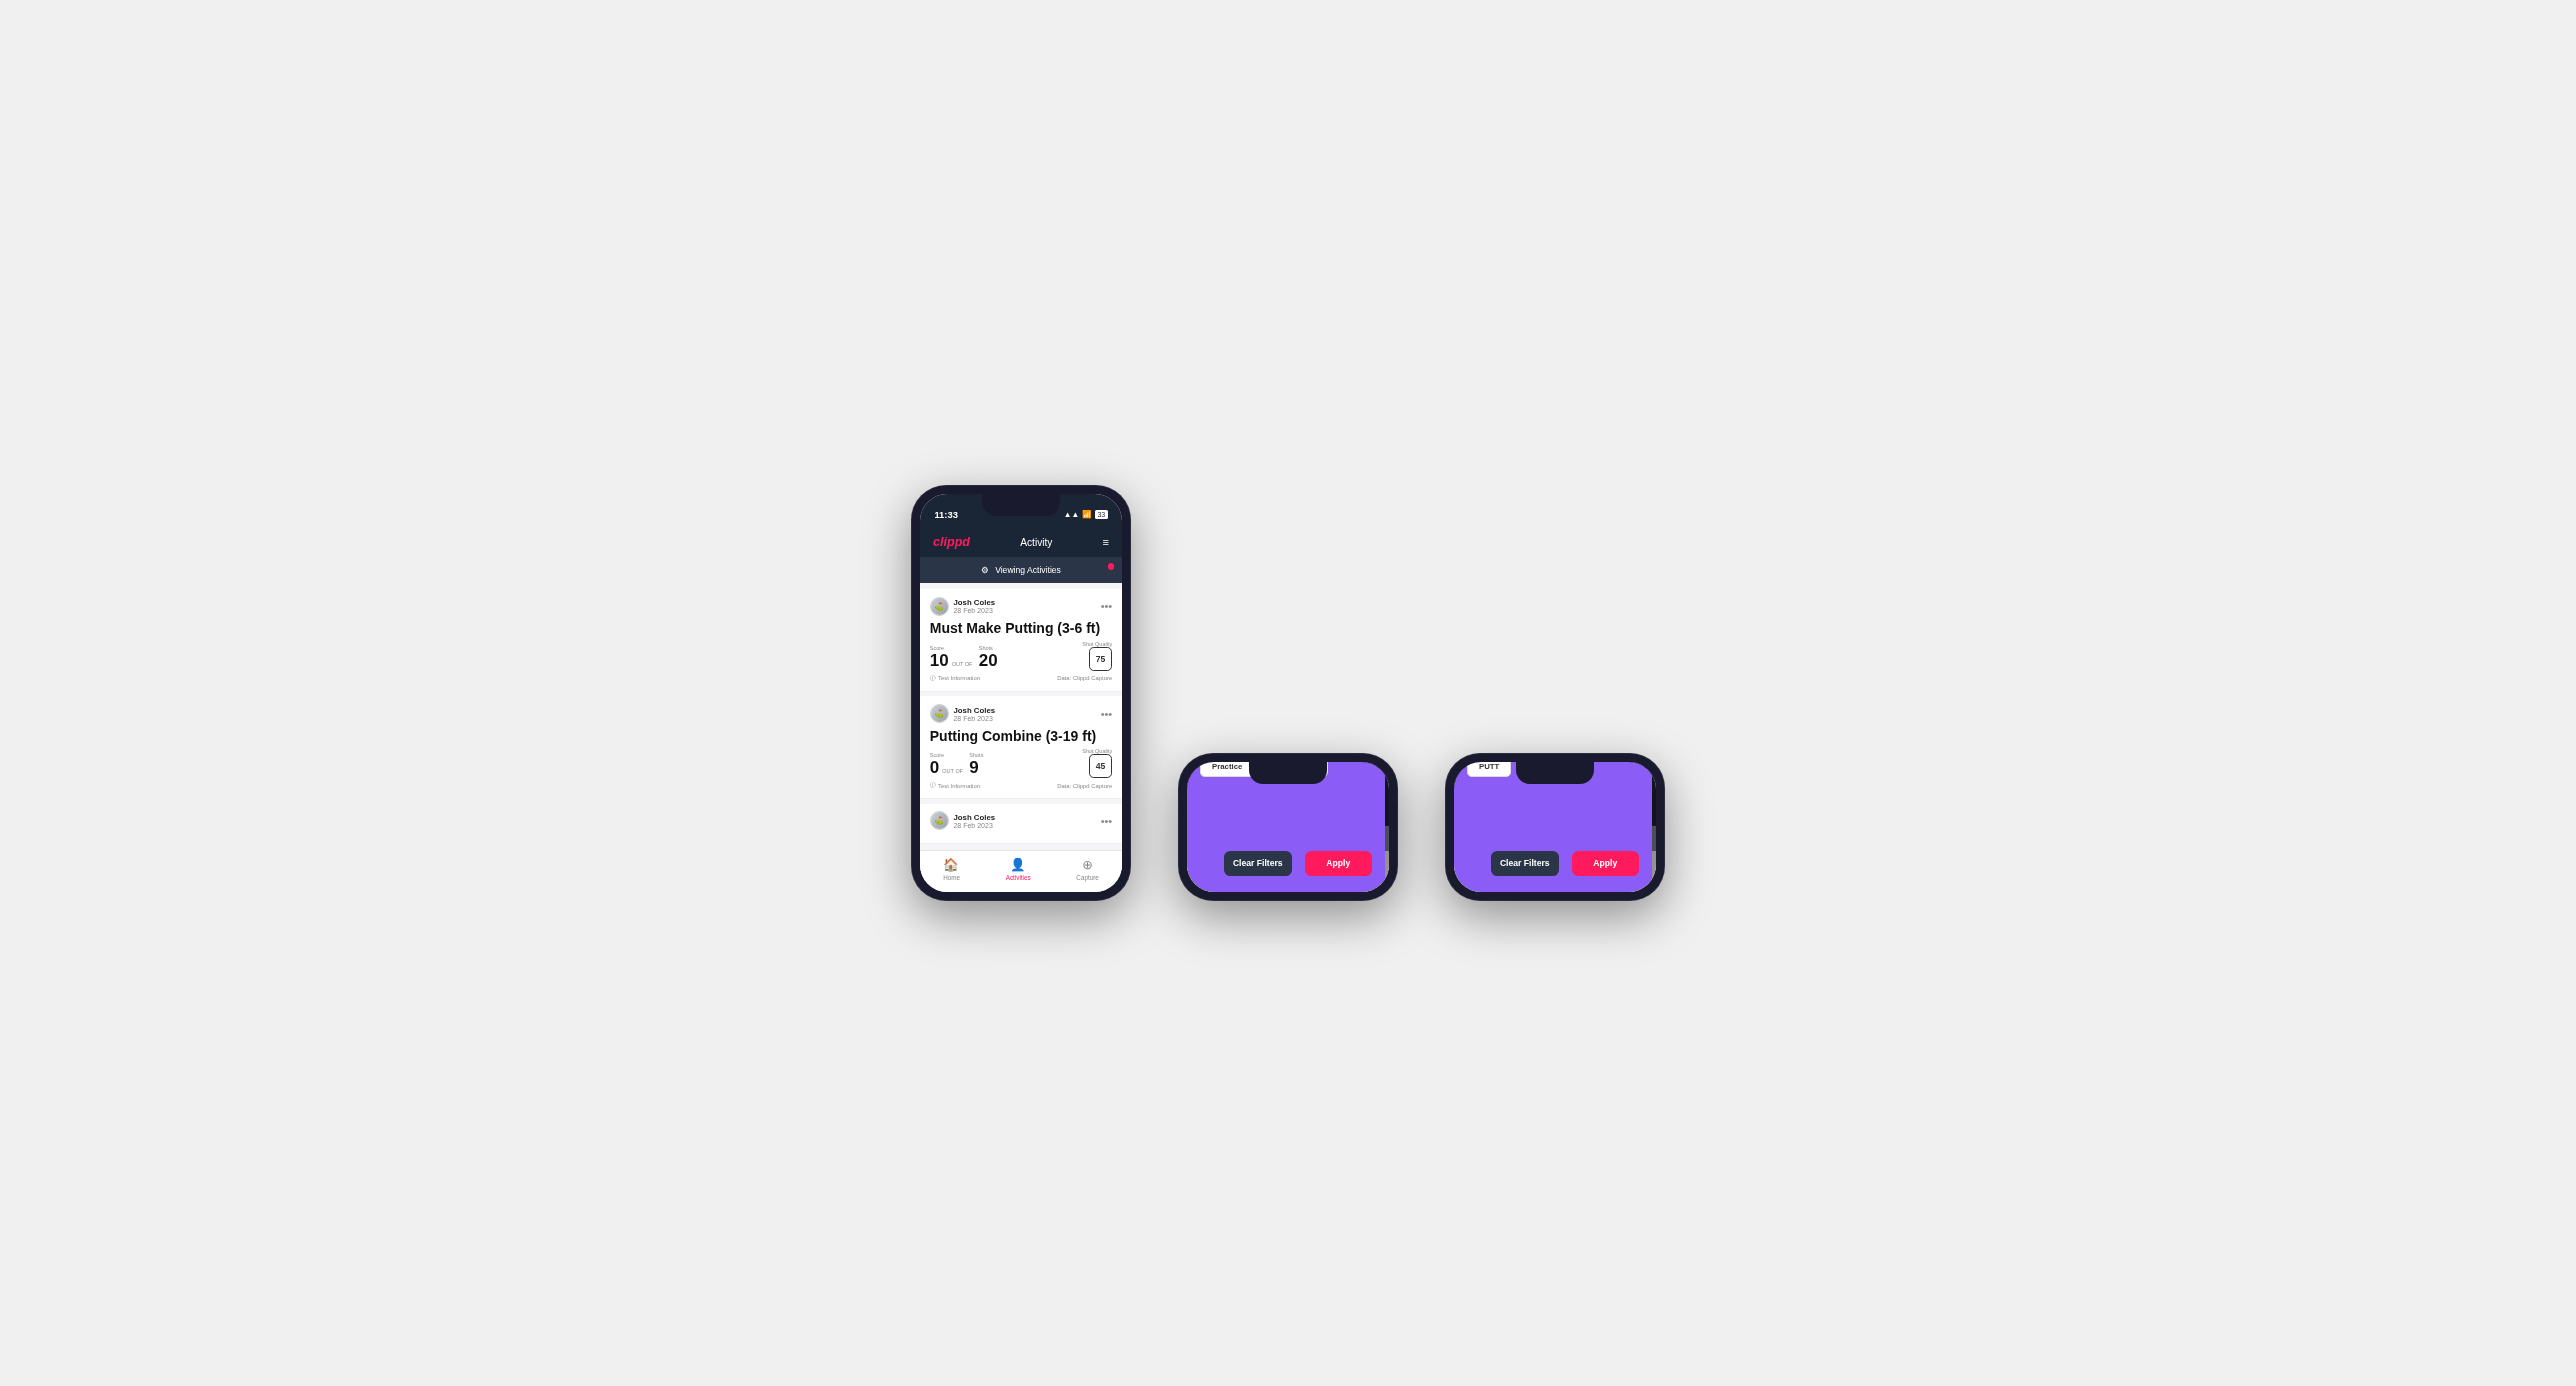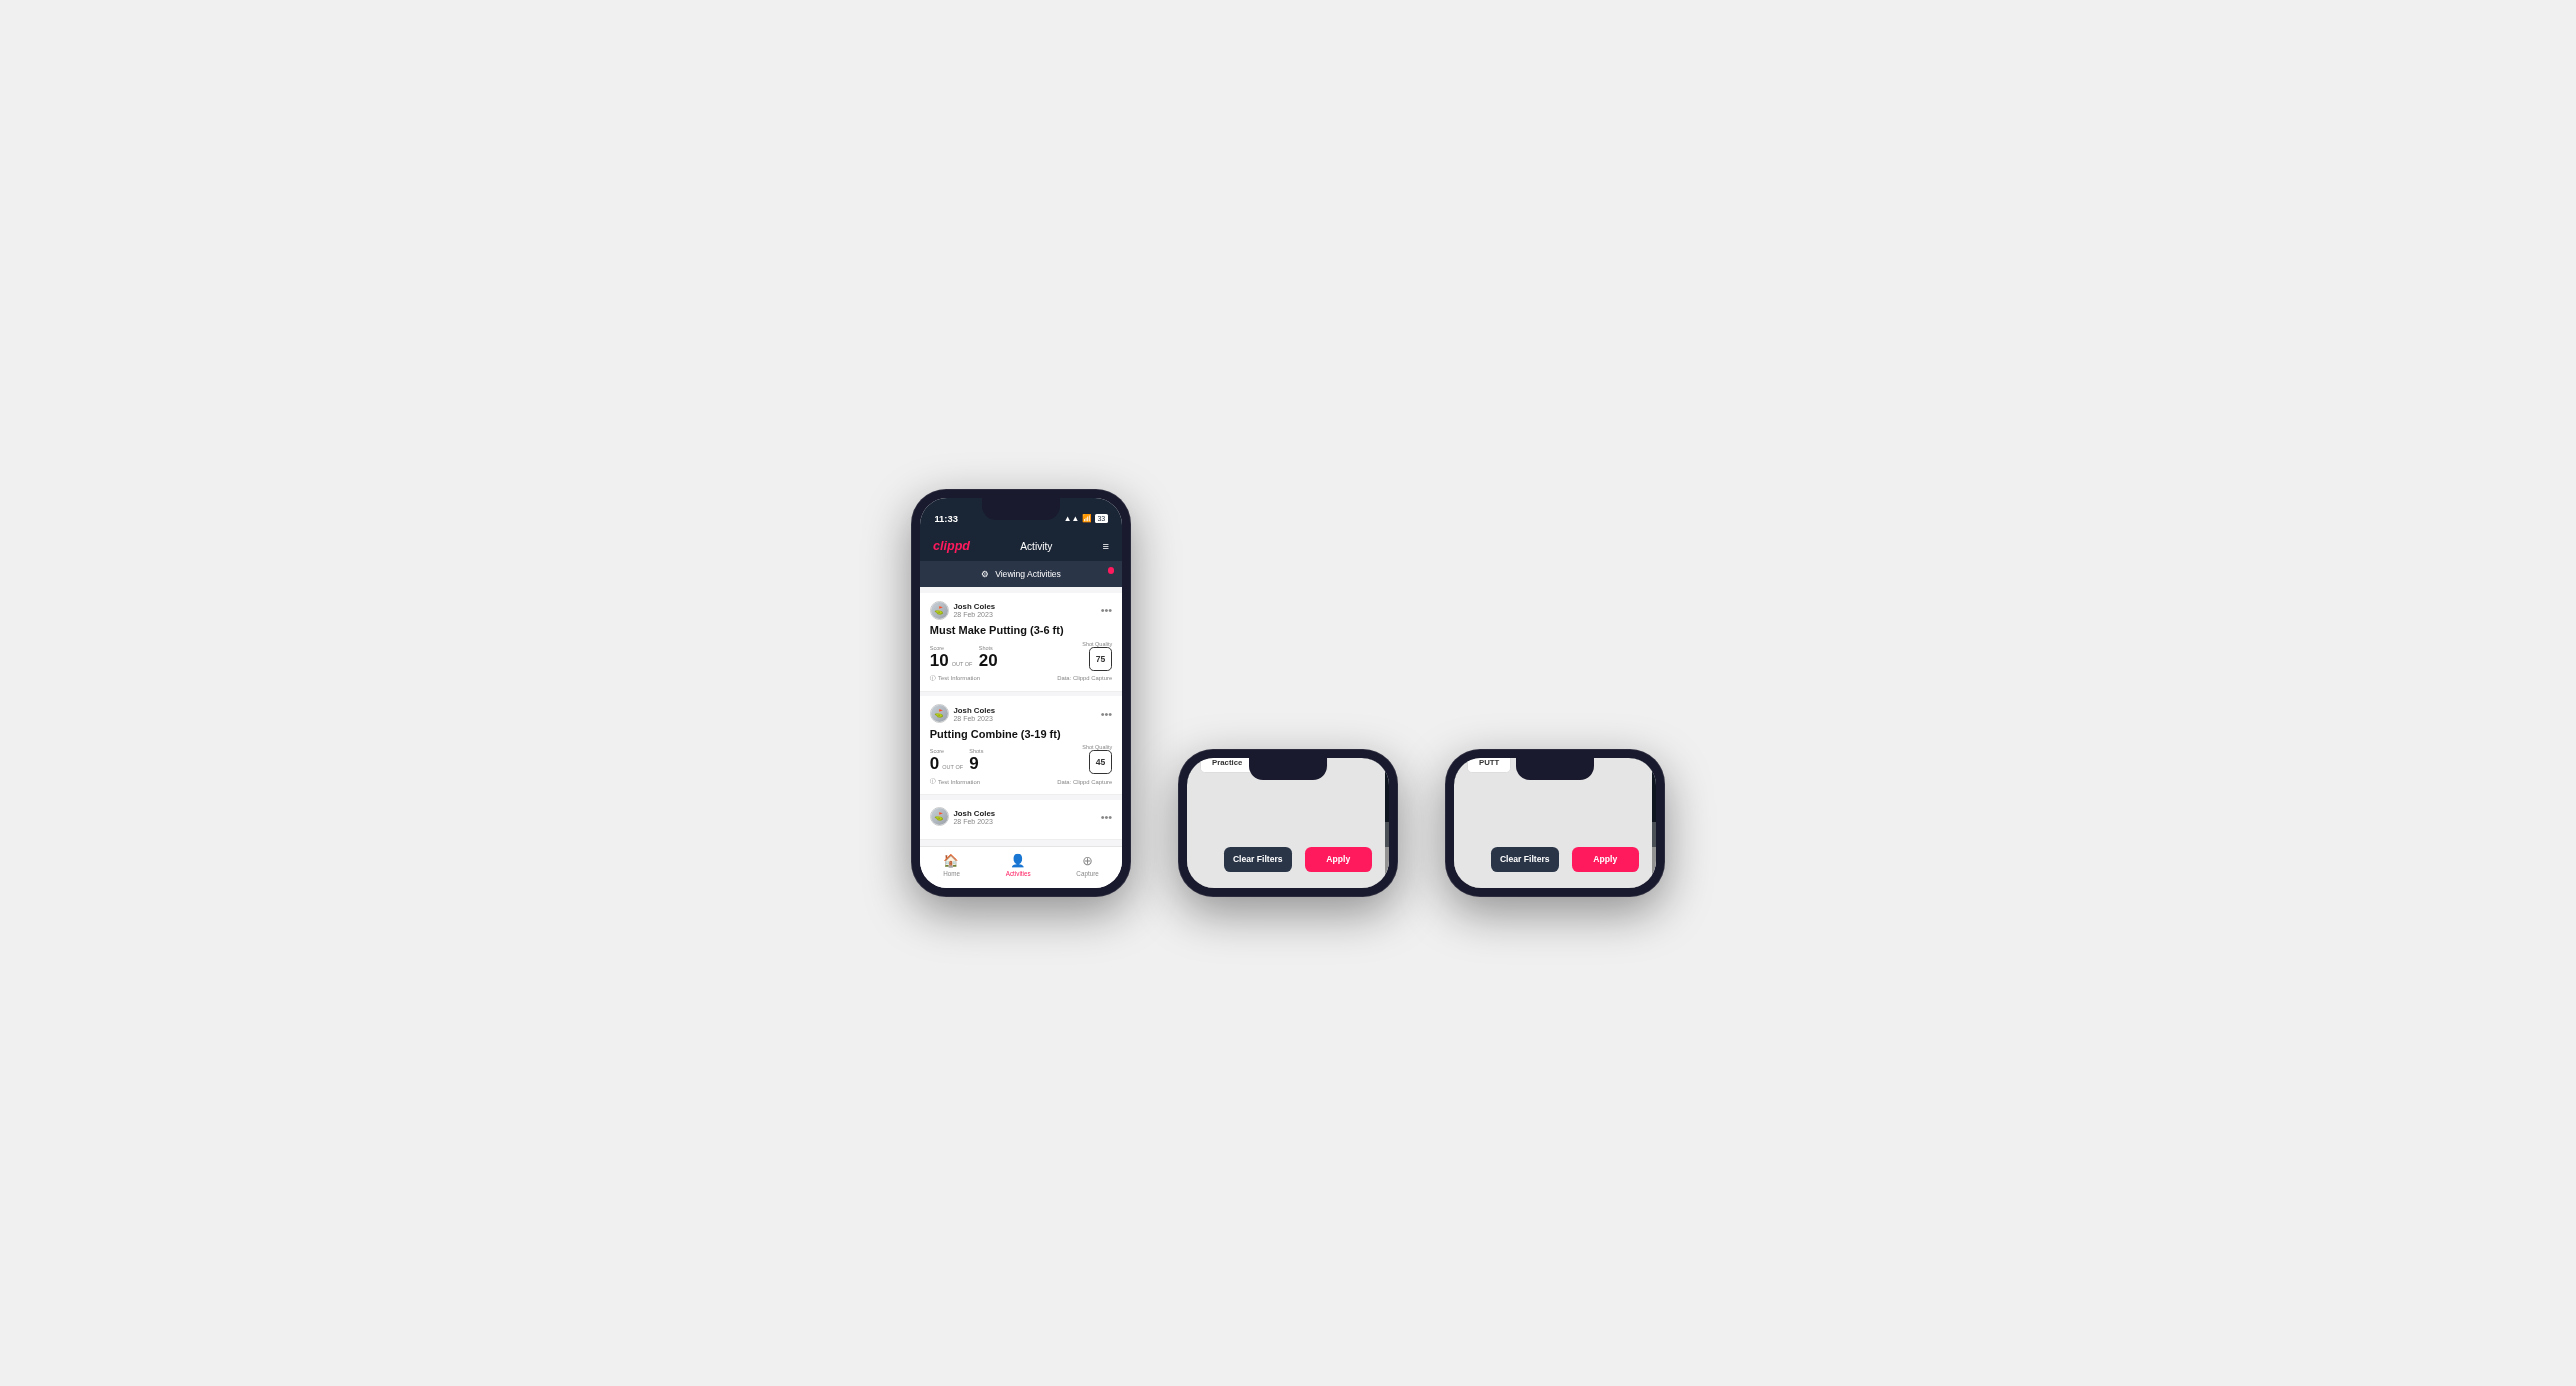--- a/index.html
+++ b/index.html
@@ -182,21 +182,21 @@
       font-size: 7px;
       color: #888;
     }
     .more-dots {
       color: #888;
       font-size: 11px;
       cursor: pointer;
     }
 
     .card-title {
-      font-size: 11px;
+      font-size: 14px;
       font-weight: 700;
       color: #111;
       margin-bottom: 4.7px;
     }
     .stat-label {
       font-size: 5.5px;
       color: #888;
       font-weight: 500;
     }
     .stat-value {
@@ -287,21 +287,21 @@
       left: 0;
       right: 0;
       bottom: 0;
       background: rgba(0,0,0,0.4);
     }
     .modal-sheet {
       position: absolute;
       bottom: 0;
       left: 0;
       right: 4px;
-      background: #e5e5e5;
+      background: #8b5cf6;
       border-radius: 15.7px 15.7px 0 0;
       padding: 9.4px 12.6px 15.7px;
     }
     .filter-buttons {
       display: flex;
       gap: 4.7px;
       flex-wrap: wrap;
       margin-bottom: 11px;
     }
     .filter-btn {

